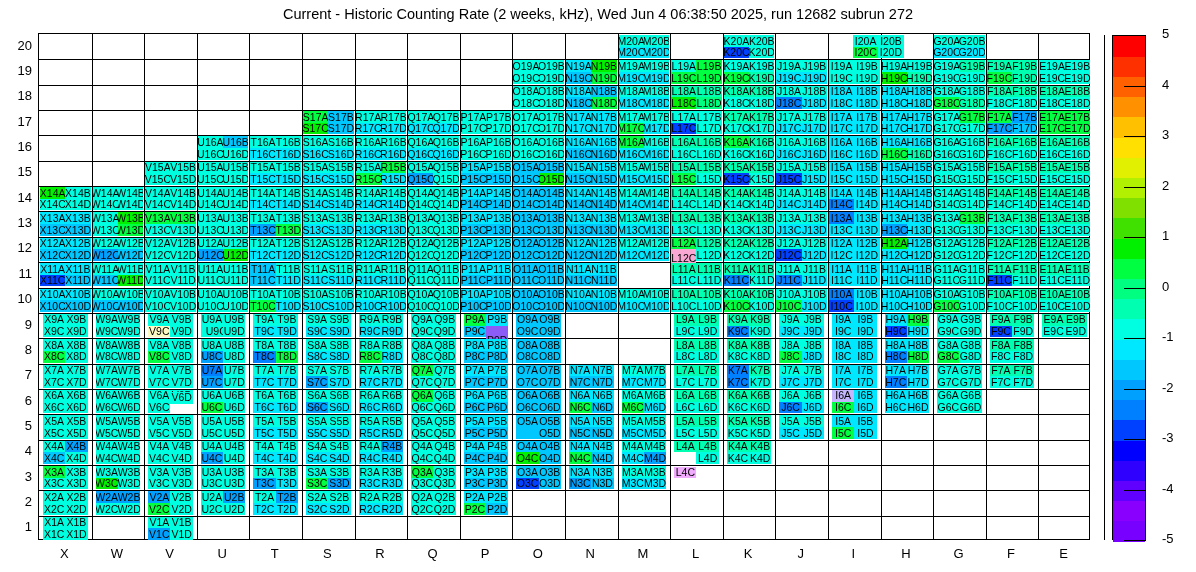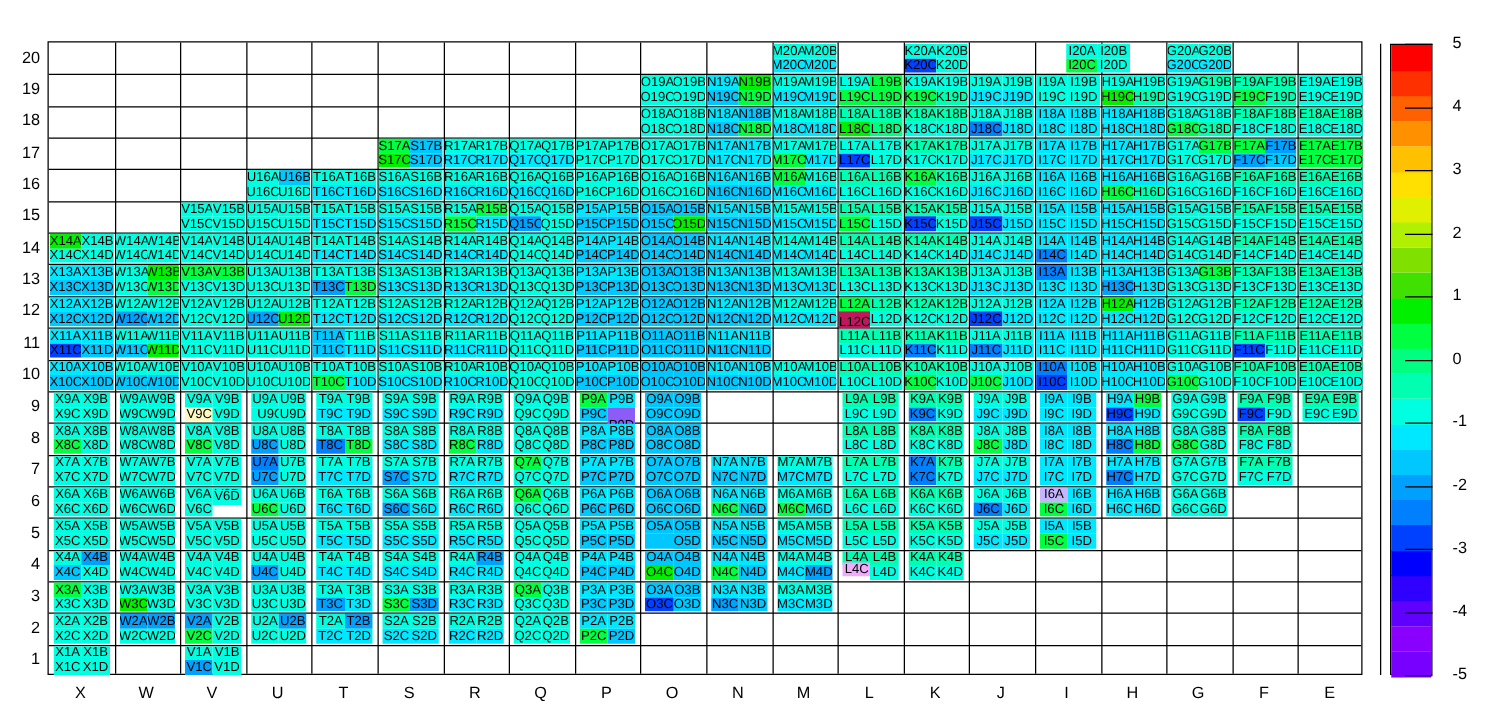--- a/index.html
+++ b/index.html
@@ -48,20 +48,21 @@
   #cbarticks{position:absolute;left:1112px;top:0;width:84px;height:572px;}
   .cbtick{position:absolute;left:34px;width:12px;height:1px;background:#000;}
   .cblab{position:absolute;left:50px;font-size:13px;color:#000;line-height:12px;}
   #cbaxis{position:absolute;left:1104px;top:35px;width:1px;height:505px;background:#000;}
 </style>
 </head>
 <body>
 
 <div id="root">
 
+  <div id="title">Current - Historic Counting Rate (2 weeks, kHz), Wed Jun  4 06:38:50 2025, run 12682 subrun 272</div>
 
   <div id="ylabs">
       <div class="ylab" style="top: 39.675px;">20</div>
       <div class="ylab" style="top: 65.025px;">19</div>
       <div class="ylab" style="top: 90.375px;">18</div>
       <div class="ylab" style="top: 115.725px;">17</div>
       <div class="ylab" style="top: 141.075px;">16</div>
       <div class="ylab" style="top: 166.425px;">15</div>
       <div class="ylab" style="top: 191.775px;">14</div>
       <div class="ylab" style="top: 217.125px;">13</div>
@@ -904,21 +905,21 @@
       </div>
       <div class="cell" title="M12" style="left: 578.6px; top: 202.8px; width: 52.6px; height: 25.35px;">
         <div class="quad" title="M12A = -1 kHz" style="left: 1px; top: 1px; width: 25.3px; height: 11.675px; background: rgb(0, 255, 224);">M12A</div>
         <div class="quad" title="M12B = -1 kHz" style="left: 26.3px; top: 1px; width: 25.3px; height: 11.675px; background: rgb(0, 255, 224);">M12B</div>
         <div class="quad" title="M12C = -1.1 kHz" style="left: 1px; top: 12.675px; width: 25.3px; height: 11.675px; background: rgb(0, 232, 255);">M12C</div>
         <div class="quad" title="M12D = -1.1 kHz" style="left: 26.3px; top: 12.675px; width: 25.3px; height: 11.675px; background: rgb(0, 232, 255);">M12D</div>
       </div>
       <div class="cell" title="L12" style="left: 631.2px; top: 202.8px; width: 52.6px; height: 25.35px;">
         <div class="quad" title="L12A = 0.6 kHz" style="left: 1px; top: 1px; width: 25.3px; height: 11.675px; background: rgb(0, 255, 64);">L12A</div>
         <div class="quad" title="L12B = -0.6 kHz" style="left: 26.3px; top: 1px; width: 25.3px; height: 11.675px; background: rgb(0, 255, 176);">L12B</div>
-        <div class="quad" title="L12C = -0.8 kHz" style="left: 1px; top: 12.675px; width: 25.3px; height: 17px; background: #be185d;">L12C</div>
+        <div class="quad" title="L12C = -0.8 kHz" style="left: 1px; top: 12.675px; width: 25.3px; height: 17px; background: #f9a8d4;">L12C</div>
         <div class="quad" title="L12D = -0.8 kHz" style="left: 26.3px; top: 12.675px; width: 25.3px; height: 11.675px; background: rgb(0, 255, 224);">L12D</div>
       </div>
       <div class="cell" title="K12" style="left: 683.8px; top: 202.8px; width: 52.6px; height: 25.35px;">
         <div class="quad" title="K12A = -0.6 kHz" style="left: 1px; top: 1px; width: 25.3px; height: 11.675px; background: rgb(0, 255, 176);">K12A</div>
         <div class="quad" title="K12B = -0.6 kHz" style="left: 26.3px; top: 1px; width: 25.3px; height: 11.675px; background: rgb(0, 255, 176);">K12B</div>
         <div class="quad" title="K12C = -0.8 kHz" style="left: 1px; top: 12.675px; width: 25.3px; height: 11.675px; background: rgb(0, 255, 224);">K12C</div>
         <div class="quad" title="K12D = -0.8 kHz" style="left: 26.3px; top: 12.675px; width: 25.3px; height: 11.675px; background: rgb(0, 255, 224);">K12D</div>
       </div>
       <div class="cell" title="J12" style="left: 736.4px; top: 202.8px; width: 52.6px; height: 25.35px;">
         <div class="quad" title="J12A = -1 kHz" style="left: 1px; top: 1px; width: 25.3px; height: 11.675px; background: rgb(0, 255, 224);">J12A</div>
@@ -1786,21 +1787,21 @@
       </div>
       <div class="cell" title="M4" style="left: 578.6px; top: 405.6px; width: 52.6px; height: 25.35px;">
         <div class="quad" title="M4A = -1 kHz" style="left: 4px; top: 1px; width: 22.3px; height: 11.675px; background: rgb(0, 255, 224);">M4A</div>
         <div class="quad" title="M4B = -1 kHz" style="left: 26.3px; top: 1px; width: 22.3px; height: 11.675px; background: rgb(0, 255, 224);">M4B</div>
         <div class="quad" title="M4C = -1.1 kHz" style="left: 4px; top: 12.675px; width: 22.3px; height: 11.675px; background: rgb(0, 232, 255);">M4C</div>
         <div class="quad" title="M4D = -1.9 kHz" style="left: 26.3px; top: 12.675px; width: 22.3px; height: 11.675px; background: rgb(0, 160, 255);">M4D</div>
       </div>
       <div class="cell" title="L4" style="left: 631.2px; top: 405.6px; width: 52.6px; height: 25.35px;">
         <div class="quad" title="L4A = -0.6 kHz" style="left: 4px; top: 1px; width: 22.3px; height: 11.675px; background: rgb(0, 255, 176);">L4A</div>
         <div class="quad" title="L4B = -0.6 kHz" style="left: 26.3px; top: 1px; width: 22.3px; height: 11.675px; background: rgb(0, 255, 176);">L4B</div>
-        <div class="quad" title="L4C = -0.8 kHz" style="left: 4px; top: 10px; width: 22.3px; height: 11.675px; background: #f0abfc;">L4C</div>
+        <div class="quad" title="L4C = -0.8 kHz" style="left: 4px; top: 27px; width: 22.3px; height: 11.675px; background: #f0abfc;">L4C</div>
         <div class="quad" title="L4D = -0.8 kHz" style="left: 26.3px; top: 12.675px; width: 22.3px; height: 11.675px; background: rgb(0, 255, 224);">L4D</div>
       </div>
       <div class="cell" title="K4" style="left: 683.8px; top: 405.6px; width: 52.6px; height: 25.35px;">
         <div class="quad" title="K4A = -0.6 kHz" style="left: 4px; top: 1px; width: 22.3px; height: 11.675px; background: rgb(0, 255, 176);">K4A</div>
         <div class="quad" title="K4B = -0.6 kHz" style="left: 26.3px; top: 1px; width: 22.3px; height: 11.675px; background: rgb(0, 255, 176);">K4B</div>
         <div class="quad" title="K4C = -0.8 kHz" style="left: 4px; top: 12.675px; width: 22.3px; height: 11.675px; background: rgb(0, 255, 224);">K4C</div>
         <div class="quad" title="K4D = -0.8 kHz" style="left: 26.3px; top: 12.675px; width: 22.3px; height: 11.675px; background: rgb(0, 255, 224);">K4D</div>
       </div>
       <div class="cell" title="X3" style="left: 0px; top: 430.95px; width: 52.6px; height: 25.35px;">
         <div class="quad" title="X3A = 0.6 kHz" style="left: 4px; top: 1px; width: 22.3px; height: 11.675px; background: rgb(0, 255, 64);">X3A</div>

